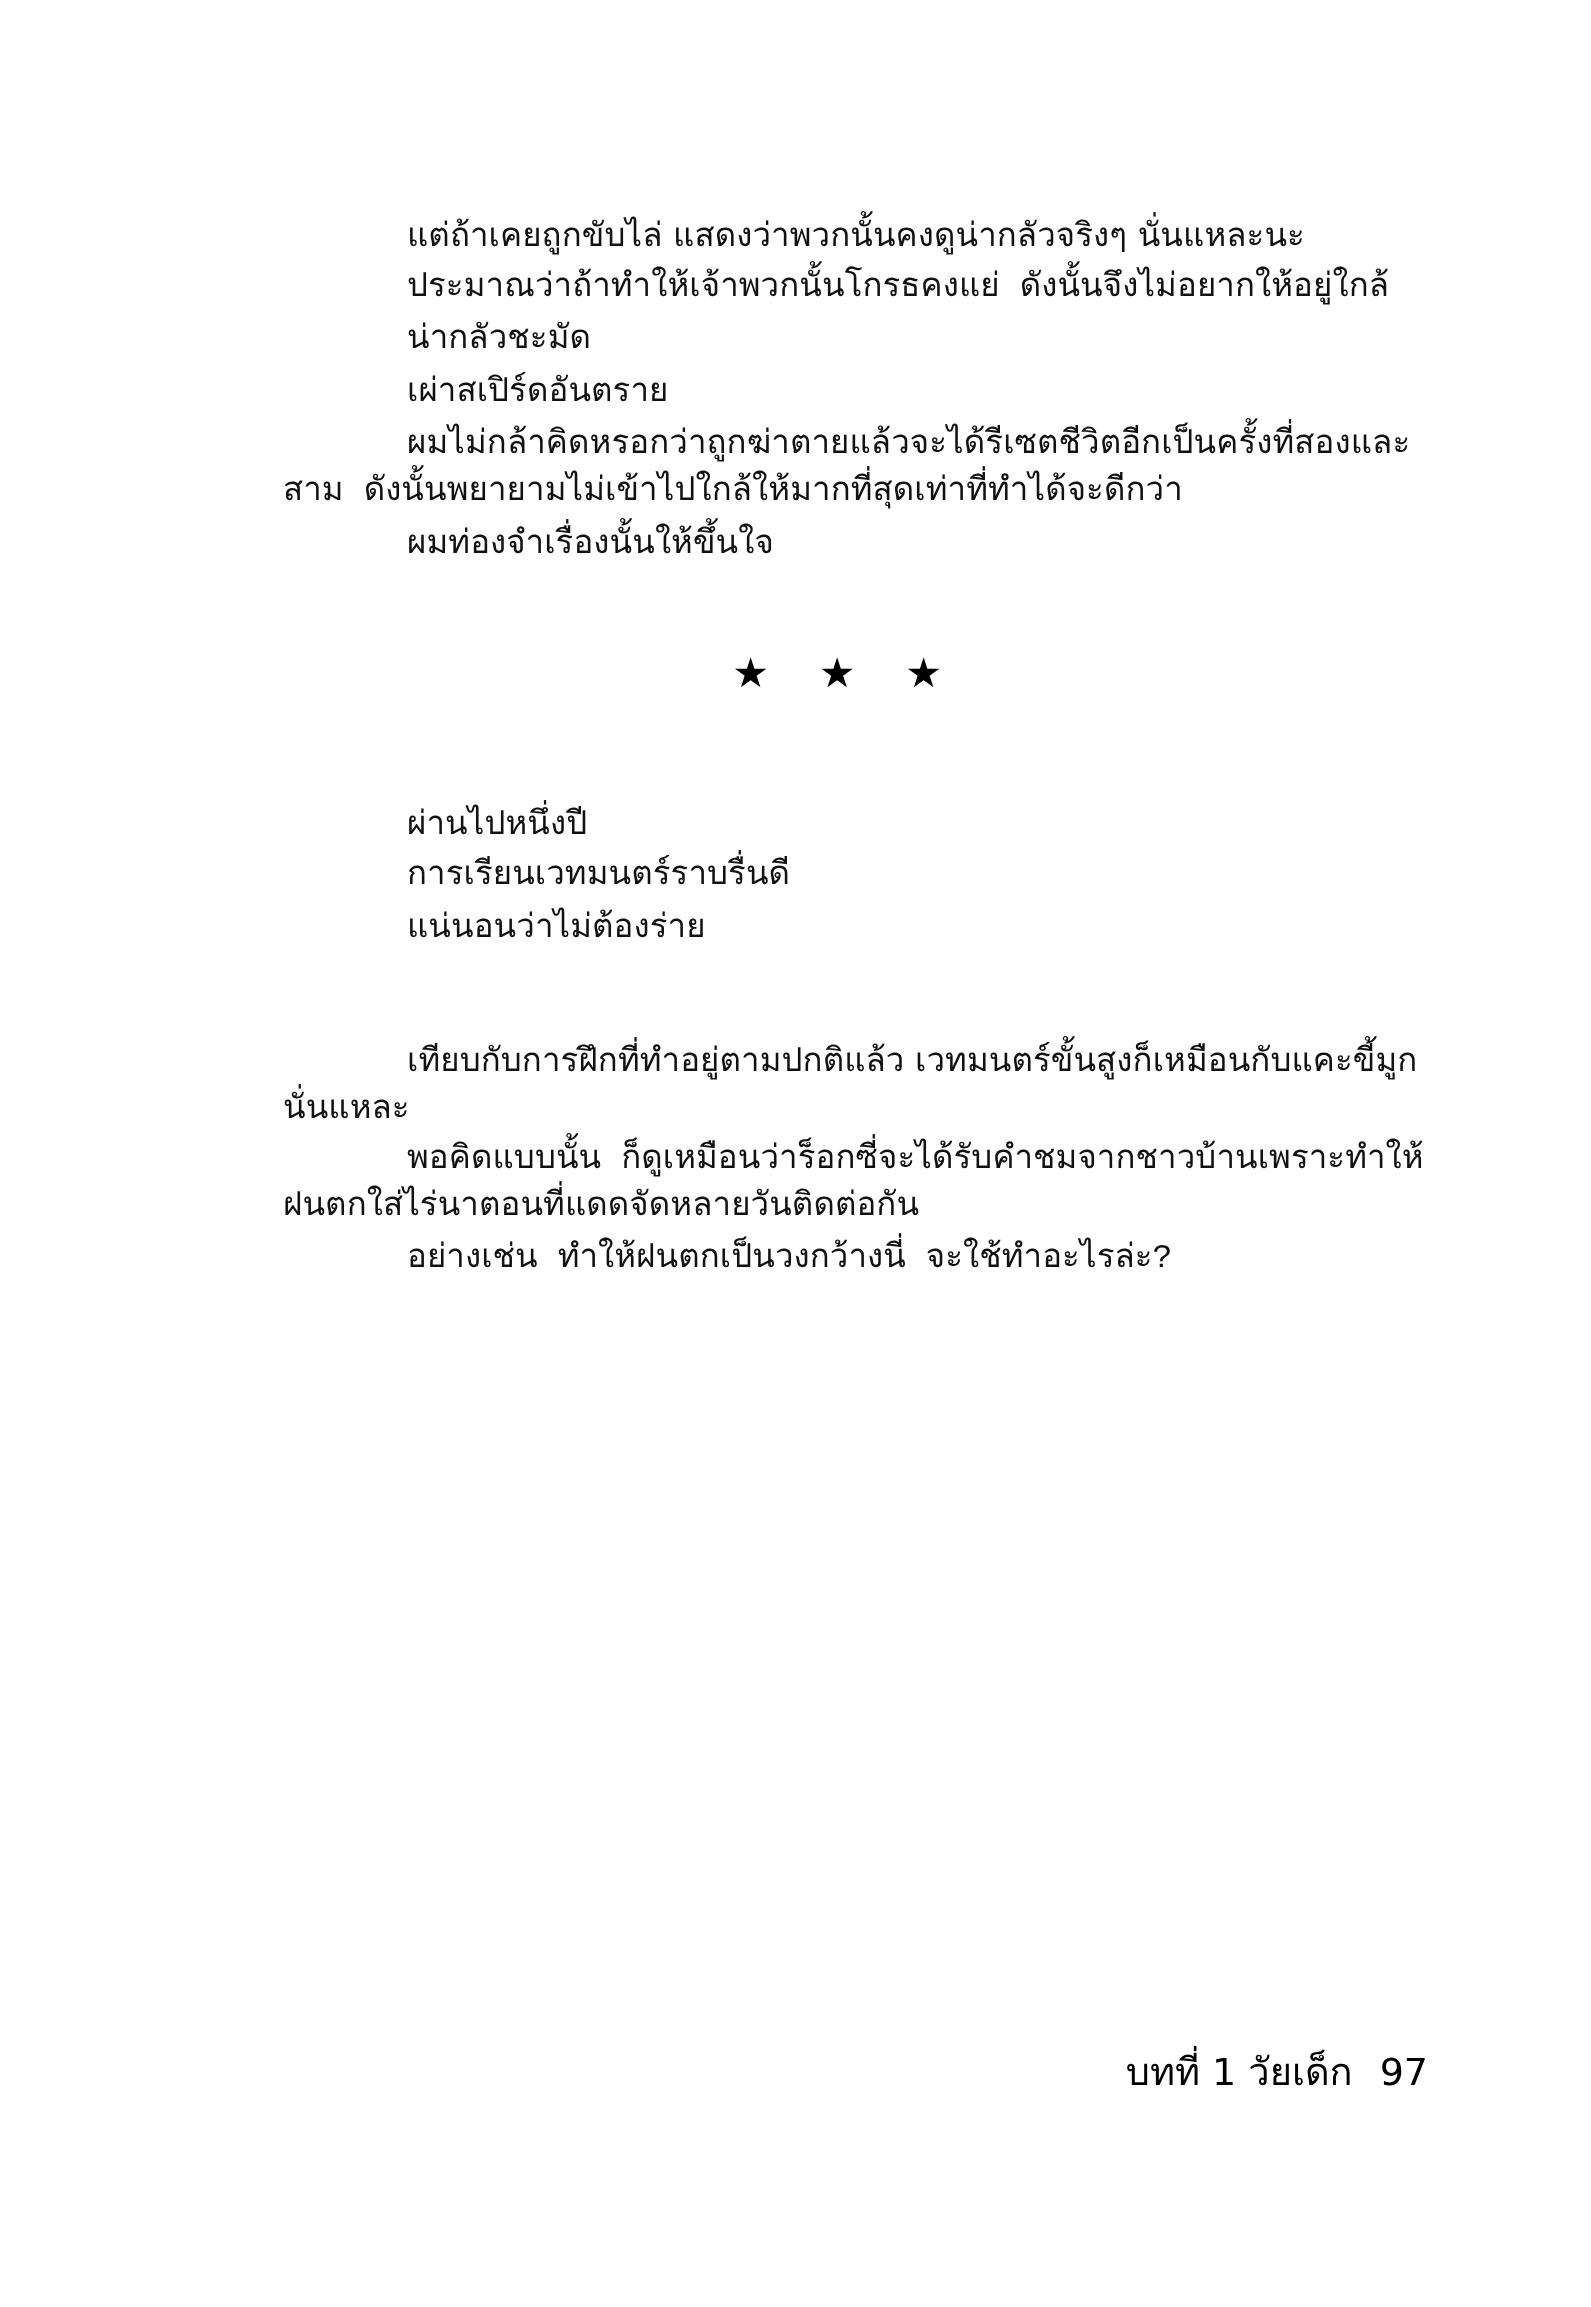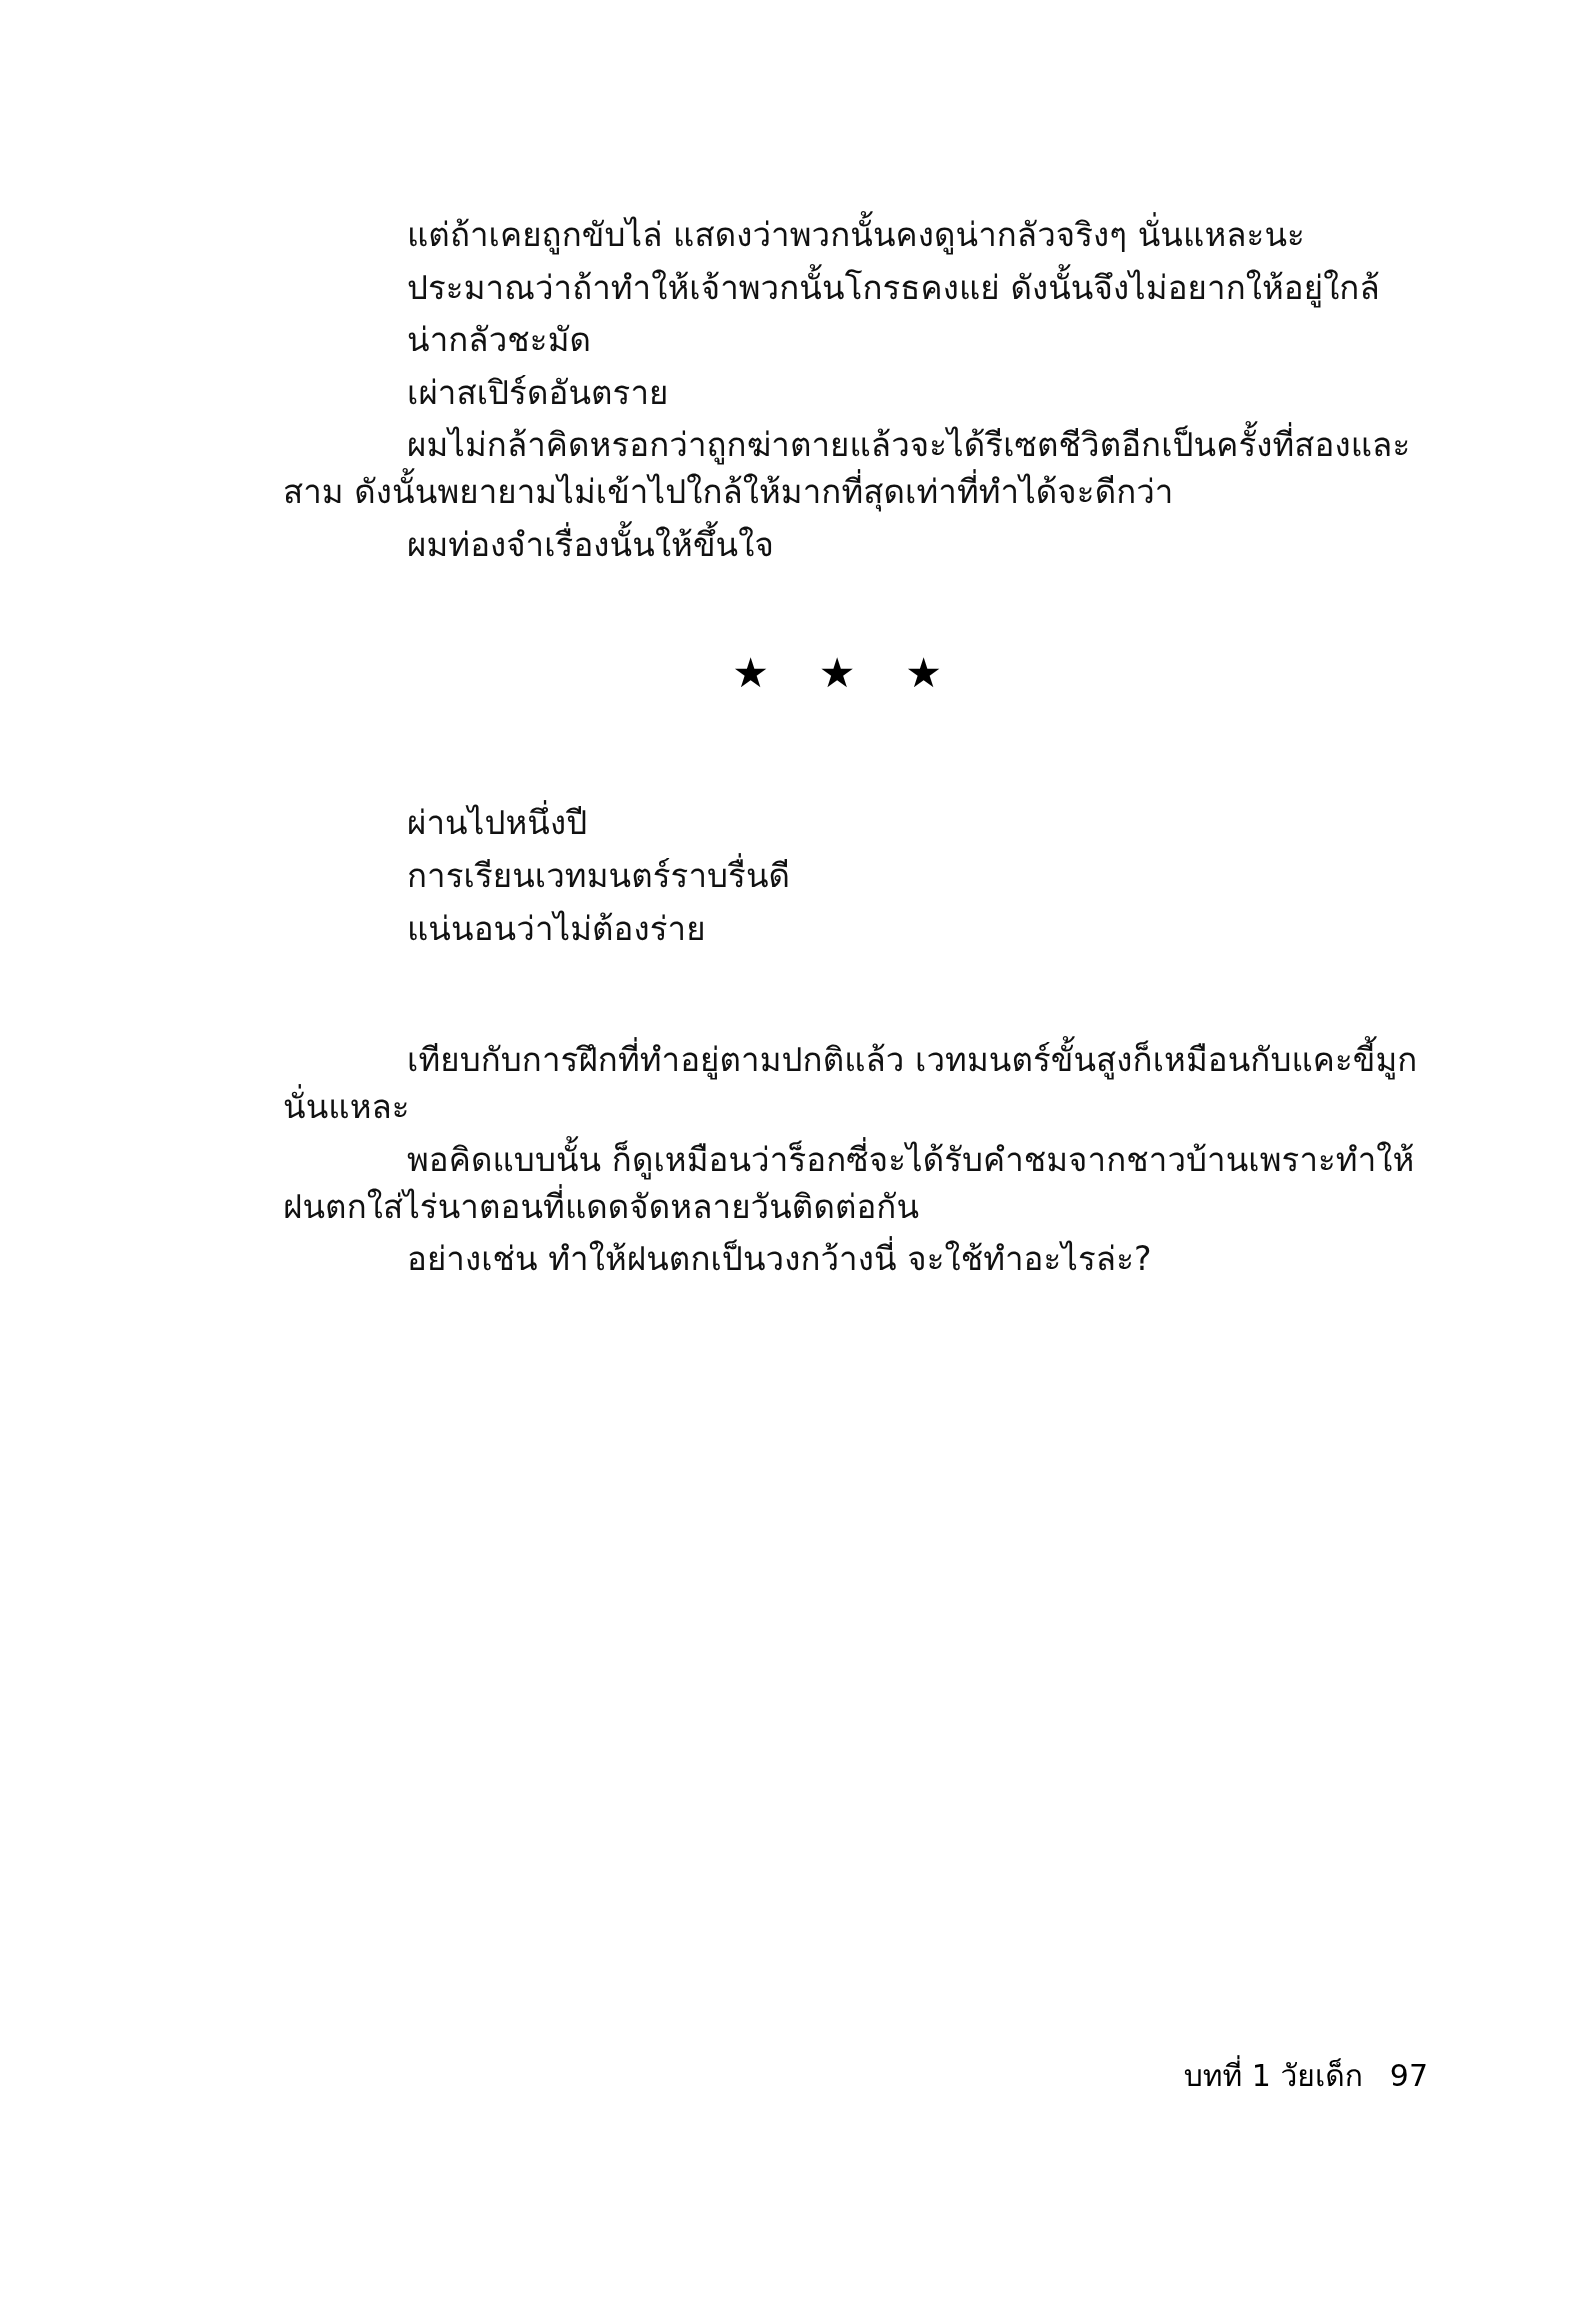--- a/index.html
+++ b/index.html
@@ -27,20 +27,21 @@
     letter-spacing: 0.1px;
     color: #111111;
   }
   .para {
     margin: 0 0 0 0;
     text-indent: 124px;
     padding: 0;
   }
   .para + .para {
     margin-top: 5.7px;
+    font-family: Liberation Mono, monospace;
   }
   .block {
     margin: 0;
   }
   .gap-md { height: 85px; }
   .gap-lg { height: 106px; }
 
   .divider {
     text-align: center;
     font-size: 41px;
@@ -48,21 +49,21 @@
     margin: 0;
     padding-right: 18.4px;
     line-height: 1;
     color: #000000;
   }
 
   .footer {
     position: absolute;
     right: 163px;
     bottom: 184px;
-    font-size: 30px;
+    font-size: 38px;
     line-height: 1;
     color: #000000;
     white-space: nowrap;
     margin-left: 44px;
   }
   .footer .chapter {
     margin-right: 27px;
   }
   .footer .pagenum {
     font-weight: 400;

